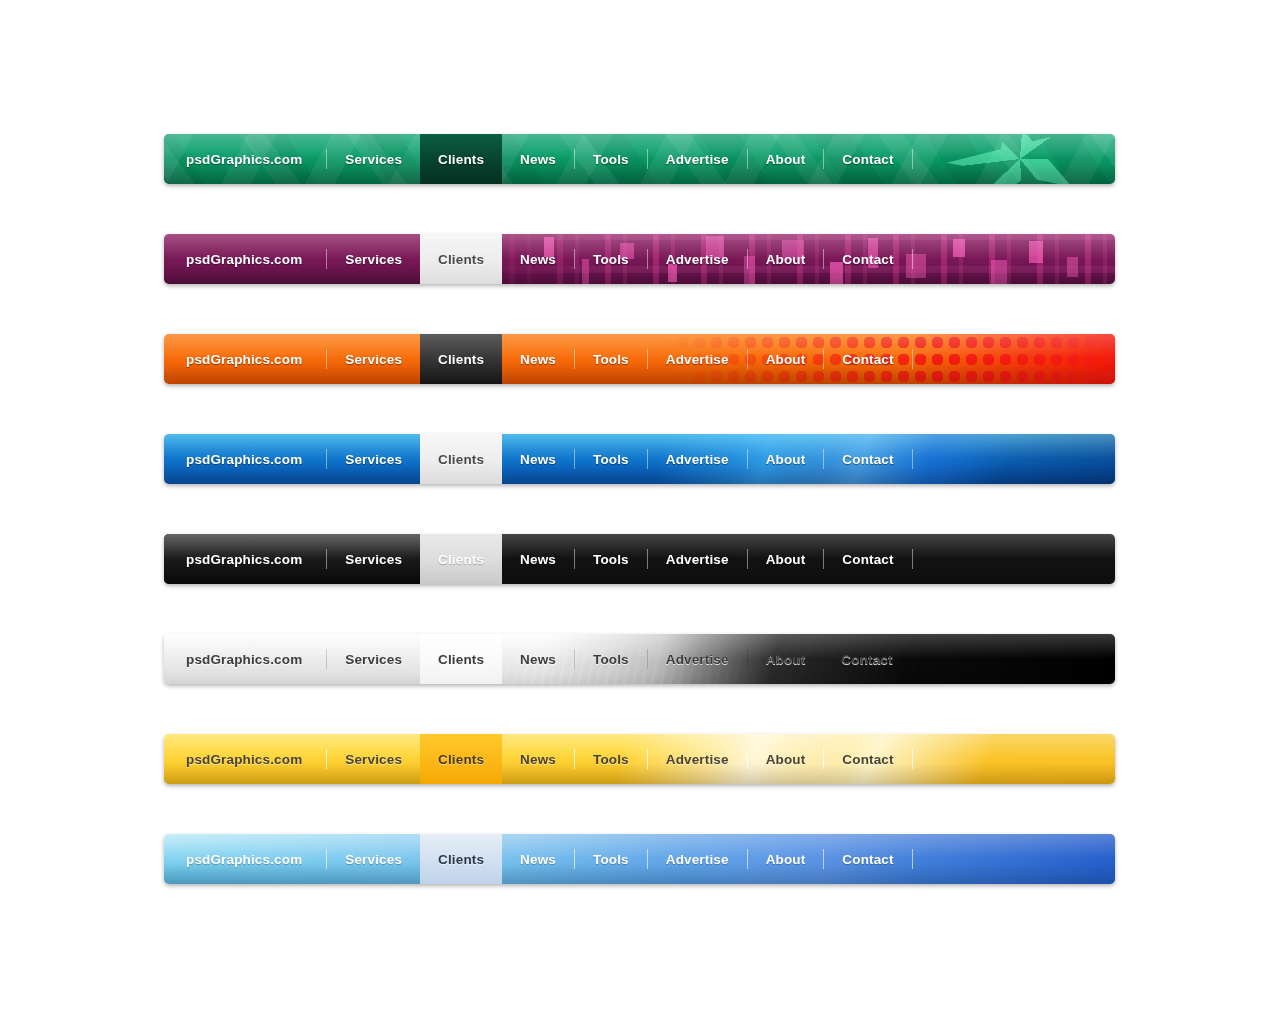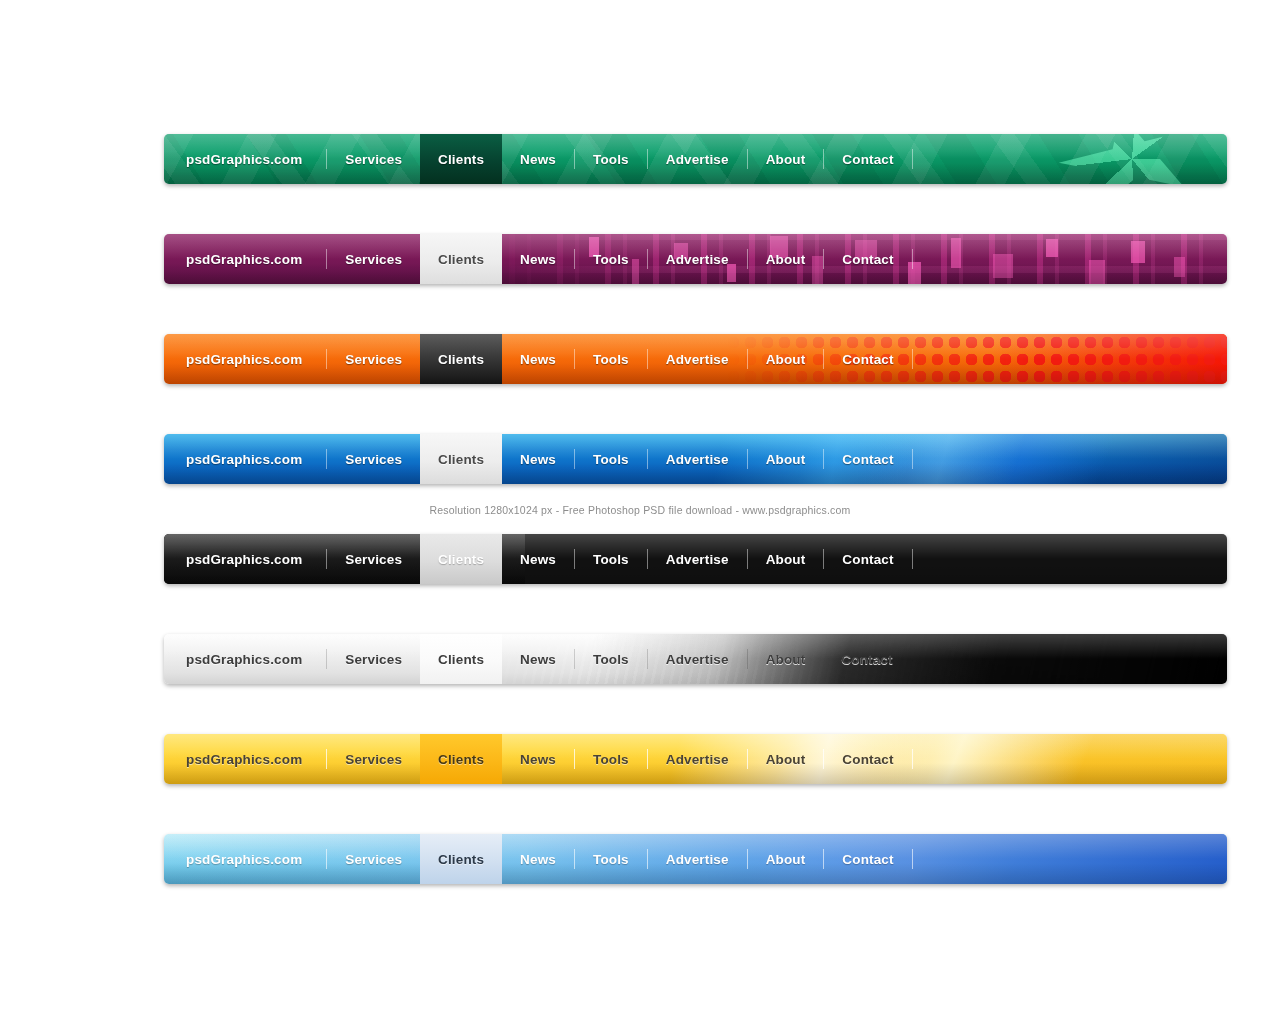--- a/index.html
+++ b/index.html
@@ -10,21 +10,21 @@
     overflow:hidden;
     position:relative;
   }
 
   .stage{ position:absolute; left:0; top:0; width:1280px; height:1024px; }
 
   
   .bar{
     position:absolute;
     left:164px;
-    width:1063px;
+    width:951px;
     height:50px;
     border-radius:5px;
     overflow:hidden;
     box-shadow:0 2px 4px rgba(0,0,0,.30);
   }
   .bar .bg{ position:absolute; inset:0; }
   .bar .tex{ position:absolute; inset:0; }
   .bar .gloss{
     position:absolute; left:0; top:0; right:0; height:50%;
     background:linear-gradient(180deg,rgba(255,255,255,.22),rgba(255,255,255,0));
@@ -329,21 +329,20 @@
       <div class="item">Advertise</div>
       <div class="sep"></div>
       <div class="item">About</div>
       <div class="sep"></div>
       <div class="item">Contact</div>
       <div class="sep"></div>
       <div class="spacer"></div>
     </div>
   </div>
 
-  <div class="caption">Resolution 1280x1024 px - Free Photoshop PSD file download - www.psdgraphics.com</div>
 
   <div class="bar" id="bar-rainbow">
     <div class="bg"></div>
     <div class="tex"></div>
     <div class="leftdark"></div>
     <div class="gloss"></div>
     <div class="shade"></div>
     <div class="nav">
       <div class="item brand">psdGraphics.com</div>
       <div class="sep"></div>

